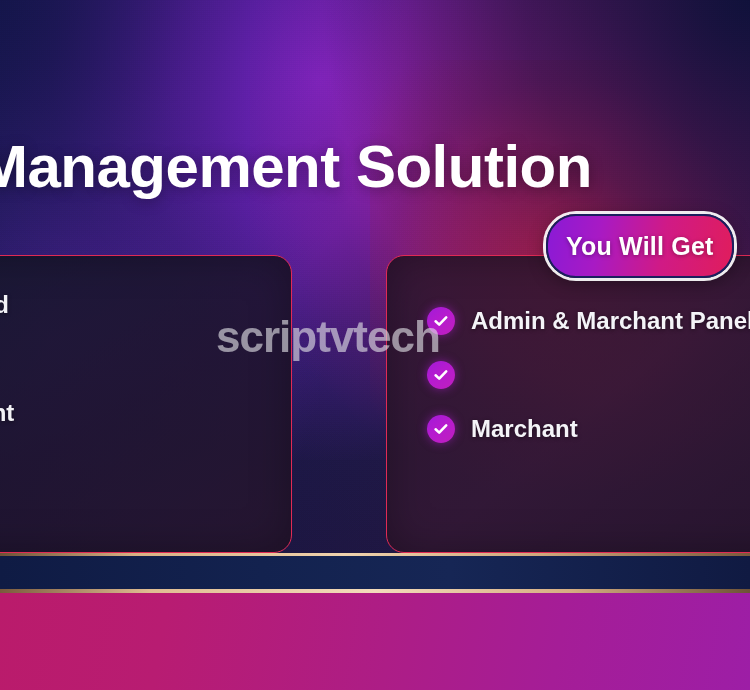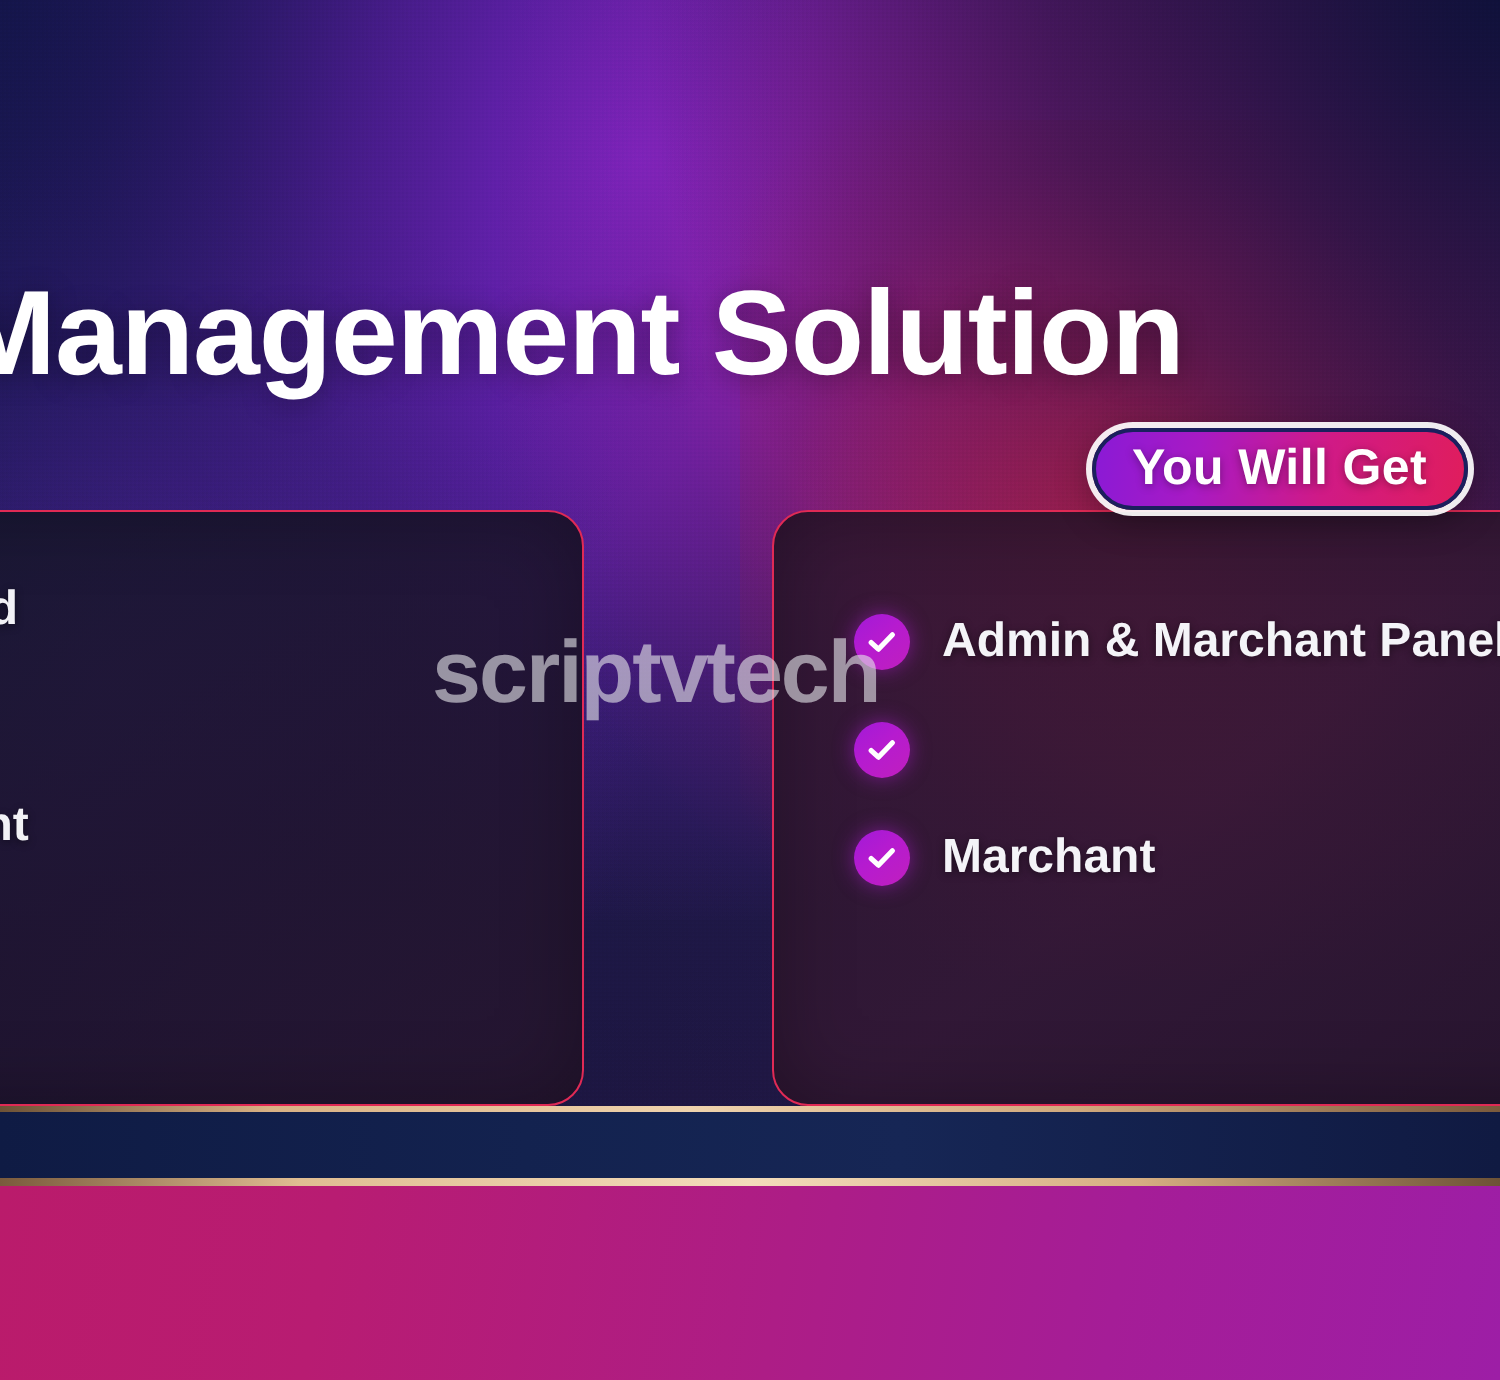--- a/index.html
+++ b/index.html
@@ -150,21 +150,21 @@
     font-size:24px;
     font-weight:bold;
     color:#f4f4f8;
     text-shadow:0 1px 4px rgba(0,0,0,0.45);
   }
 
   
   .pill-badge {
     position:absolute;
     left:546px; top:214px;
-    height:41px;
+    height:64px;
     padding:0 18px;
     display:flex; align-items:center; justify-content:flex-start;
     border-radius:30px;
     background:linear-gradient(100deg,#8a1ad6 0%,#a81ac4 28%,#d01a86 62%,#e01d5c 100%);
     border:2px solid #1b1f5e;
     box-shadow:
       0 0 0 3px rgba(255,255,255,0.92),
       0 4px 18px rgba(0,0,0,0.38);
     white-space:nowrap;
   }

